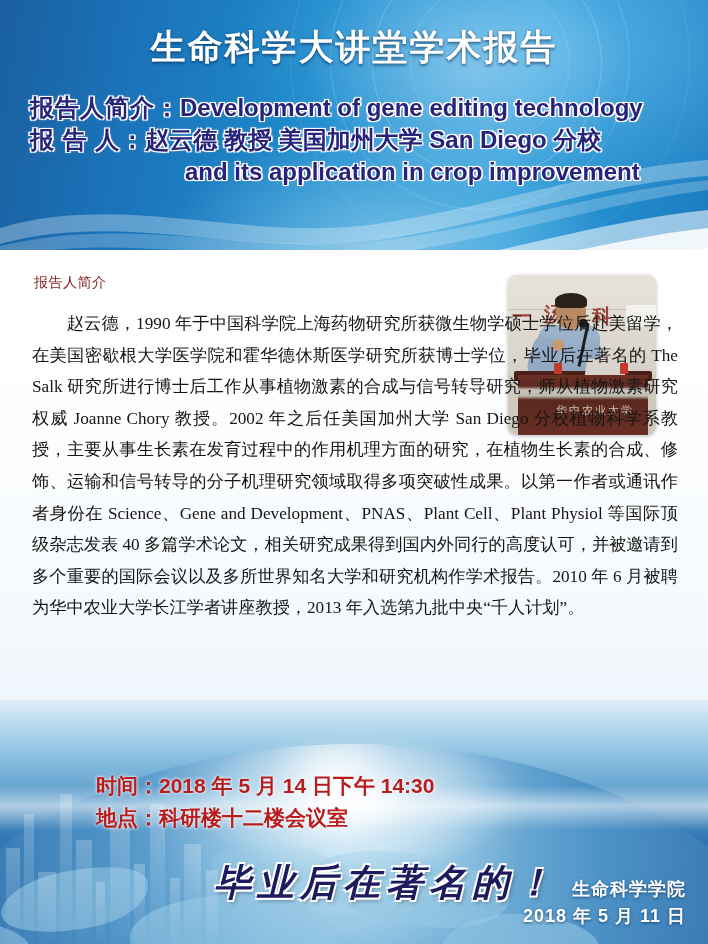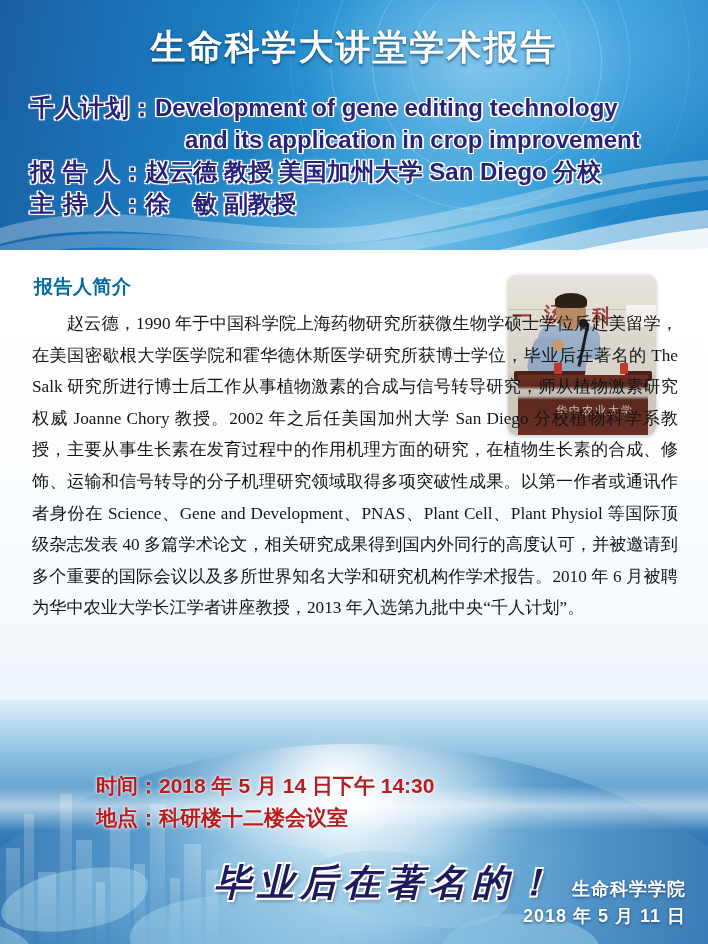--- a/index.html
+++ b/index.html
@@ -142,21 +142,21 @@
   .ph-cup{position:absolute;width:8px;height:11px;background:#c0392b;border-radius:1px;}
   .cup1{left:46px;top:88px;}
   .cup2{left:112px;top:88px;}
   .ph-podchar{position:absolute;left:48px;top:128px;color:#e8e2d6;font-size:11px;letter-spacing:2px;
     opacity:.8;font-family:"DejaVu Sans","Liberation Sans",sans-serif;}
   .ph-floor{position:absolute;left:0;top:100px;width:148px;height:60px;
     background:linear-gradient(180deg,#b6ada0,#a79e90);z-index:-1;}
 
   .sec-head{
     position:absolute;left:34px;top:274px;
-    font-size:19px;font-weight:bold;color:#0369a1;letter-spacing:.5px;
+    font-size:14px;font-weight:normal;color:#7f1d1d;letter-spacing:.5px;
   }
 
   .bio{
     position:absolute;left:32px;top:308px;width:646px;
     font-size:17.2px;line-height:31.6px;color:#151515;
     font-family:Liberation Serif, serif;
     text-align:justify;
   }
   .bio p{margin:0;}
 
@@ -244,29 +244,26 @@
       <i style="left:206px;width:12px;height:74px;"></i>
     </div>
   </div>
 
   <div class="content">
 
     <div class="main-title">生命科学大讲堂学术报告</div>
 
     <div class="hdr-lines">
       <div class="hl">
-        <span class="lbl">千人计划：</span><span>Development of gene editing technology</span>
+        <span class="lbl">报告人简介：</span><span>Development of gene editing technology</span>
       </div>
-      <div class="hl hl-indent">and its application in crop improvement</div>
       <div class="hl">
         <span class="lbl">报 告 人：</span><span>赵云德 教授 美国加州大学 San Diego 分校</span>
       </div>
-      <div class="hl">
-        <span class="lbl">主 持 人：</span><span>徐　敏 副教授</span>
-      </div>
+      <div class="hl hl-indent">and its application in crop improvement</div>
     </div>
 
     <div class="photo">
       <div class="ph-floor"></div>
       <div class="ph-wall">
         <div class="ph-wallline"></div>
       </div>
       <div class="ph-redchar rc1">一</div>
       <div class="ph-redchar rc2">汤学</div>
       <div class="ph-redchar rc3">科</div>

